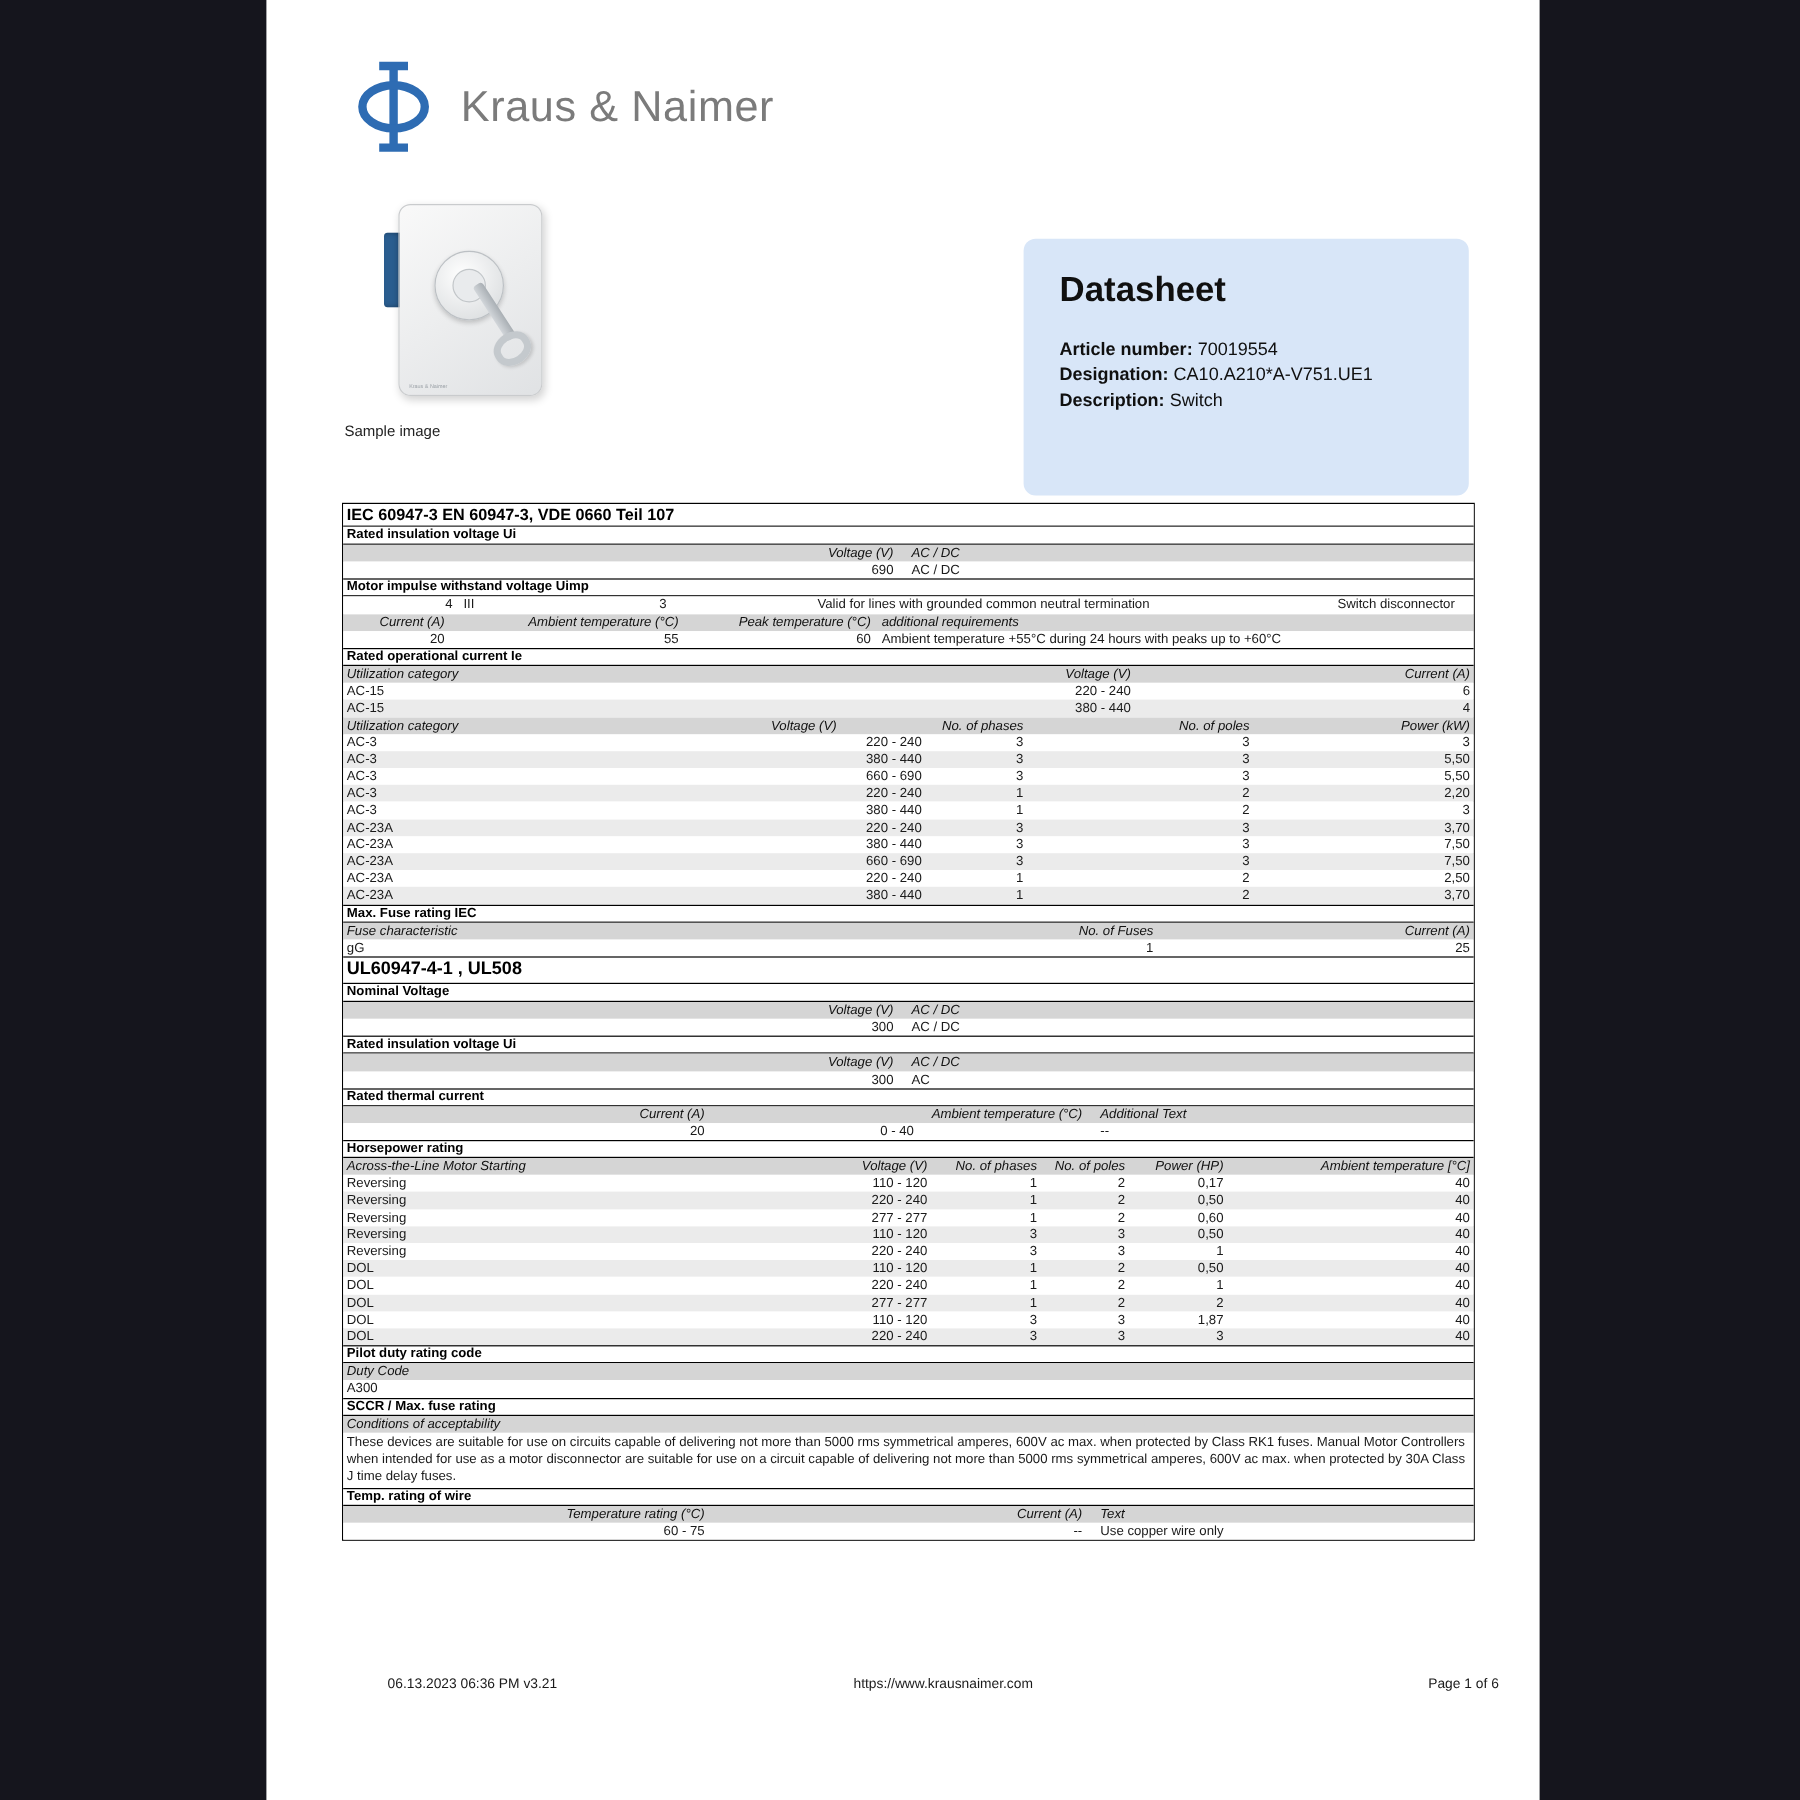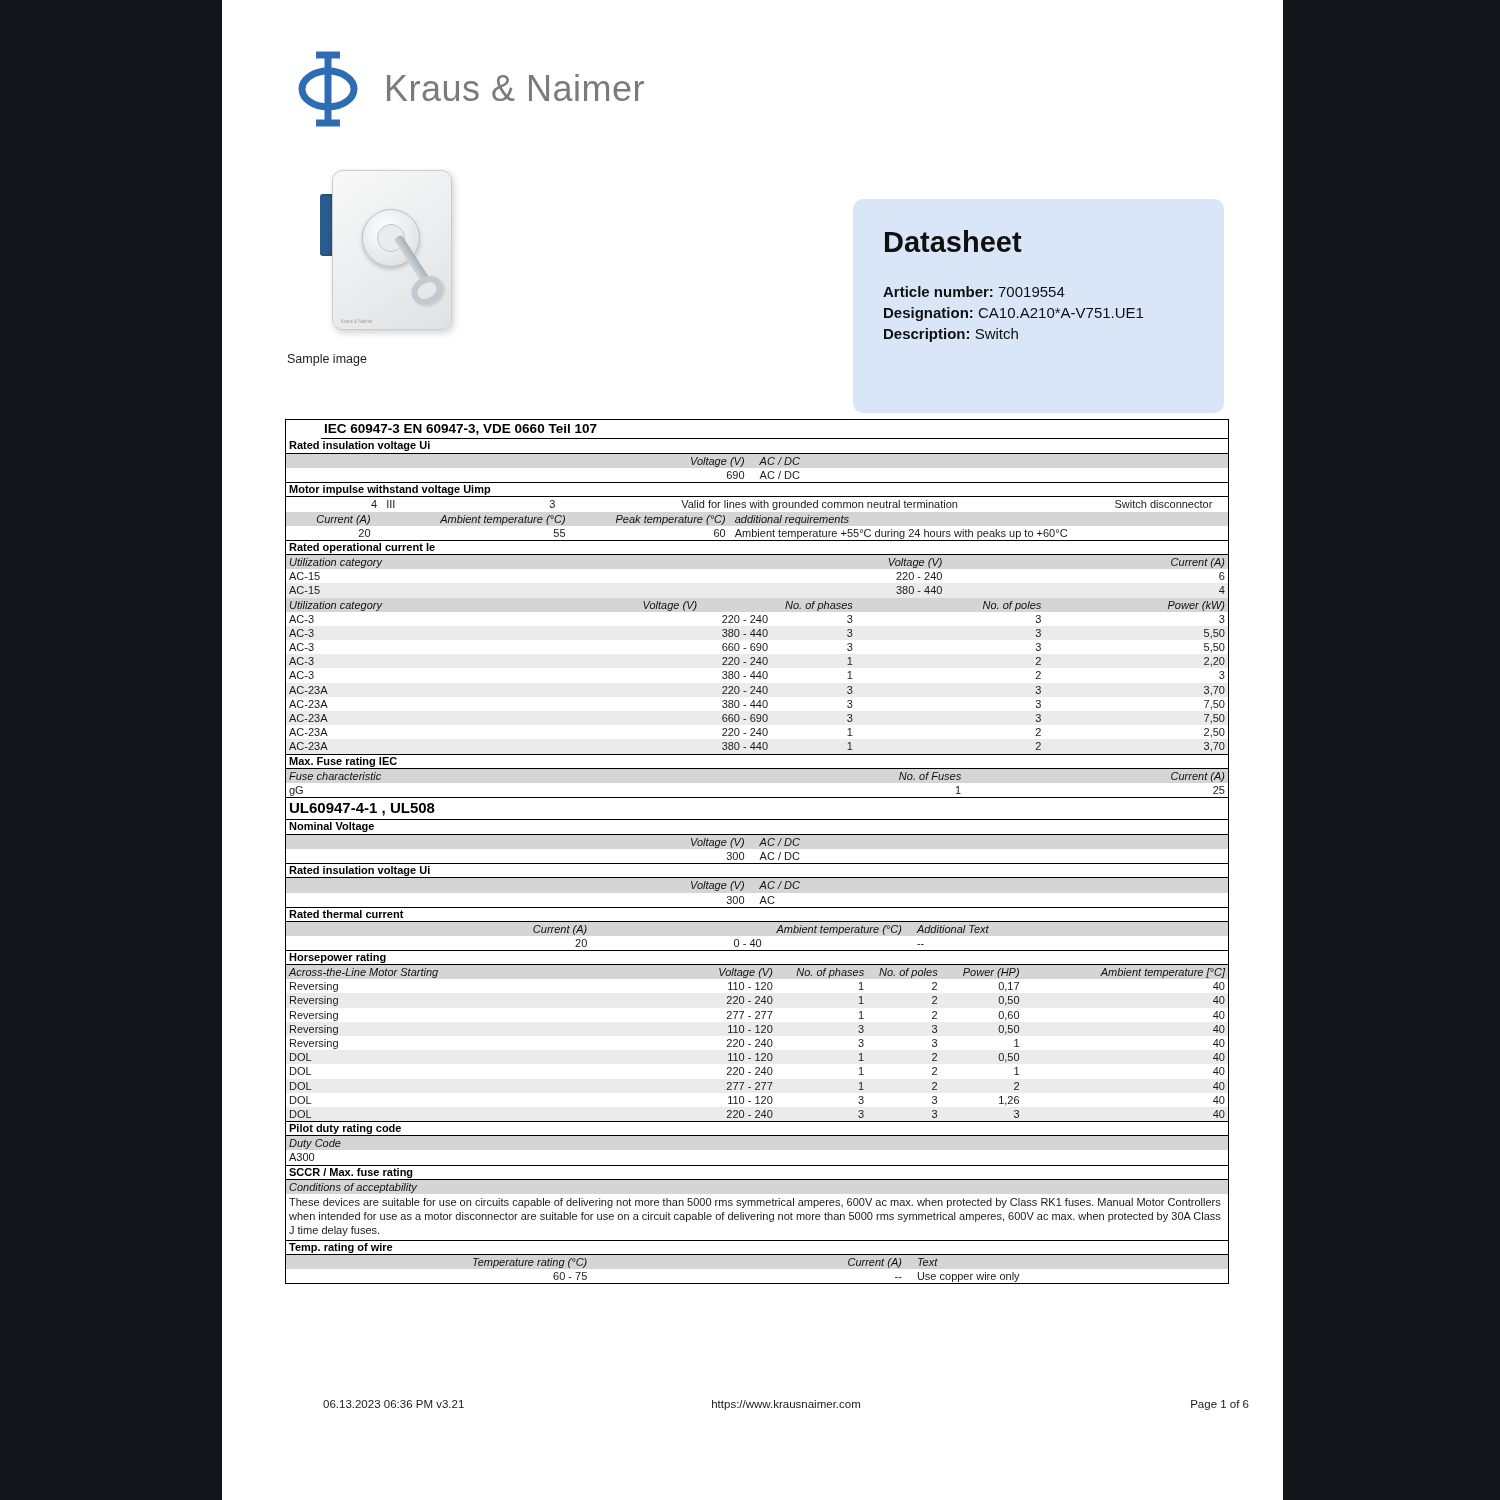--- a/index.html
+++ b/index.html
@@ -41,21 +41,21 @@
   .card { position:absolute; left:631px; top:155px; width:371px; height:214px;
     background:#d8e6f8; border-radius:10px; padding:27px 30px;margin-top:44px; }
   .card-title { font-size:29px; font-weight:bold; color:#101010; margin:0 0 22px 0; }
   .card-field { font-size:15px; line-height:21px; color:#101010; }
   .card-field b { font-weight:bold; }
 
   
   .dtable { position:absolute; left:63px; top:419px; width:944px; border:1px solid #000; background:#fff; }
   .banner { font-weight:bold; color:#000; border-top:1px solid #000; border-bottom:1px solid #000;
     padding:2px 3px; background:#fff; }
-  .banner.md { font-size:13.5px; line-height:14px;margin-left:35px; }
+  .banner.md { font-size:13.5px; line-height:14px; }
   .banner.lg { font-size:15px; line-height:16px; padding:2px 3px 3px; }
   .banner:first-child { border-top:none; }
   .sec-title { font-weight:bold; font-size:11px; line-height:13px; height:15px; color:#000;
     border-top:1px solid #000; border-bottom:1px solid #000; padding:0 3px; background:#fff; }
   .banner + .sec-title { border-top:none; }
   .trow { display:flex; width:100%; }
   .hrow { background:#d5d5d5; font-style:italic; }
   .drow { background:#ffffff; }
   .drow.alt { background:#ebebeb; }
   .cell { font-size:11px; line-height:14.2px; height:14.2px; padding:0 3px;
@@ -351,21 +351,21 @@
         <div class="cell" style="width: 9.7%; text-align: right;">1</div>
         <div class="cell" style="width: 7.8%; text-align: right;">2</div>
         <div class="cell" style="width: 8.7%; text-align: right;">2</div>
         <div class="cell" style="width: 21.8%; text-align: right;">40</div>
       </div>
       <div class="trow drow">
         <div class="cell" style="width: 44%; text-align: left;">DOL</div>
         <div class="cell" style="width: 8%; text-align: right;">110 - 120</div>
         <div class="cell" style="width: 9.7%; text-align: right;">3</div>
         <div class="cell" style="width: 7.8%; text-align: right;">3</div>
-        <div class="cell" style="width: 8.7%; text-align: right;">1,26</div>
+        <div class="cell" style="width: 8.7%; text-align: right;">1,87</div>
         <div class="cell" style="width: 21.8%; text-align: right;">40</div>
       </div>
       <div class="trow drow alt">
         <div class="cell" style="width: 44%; text-align: left;">DOL</div>
         <div class="cell" style="width: 8%; text-align: right;">220 - 240</div>
         <div class="cell" style="width: 9.7%; text-align: right;">3</div>
         <div class="cell" style="width: 7.8%; text-align: right;">3</div>
         <div class="cell" style="width: 8.7%; text-align: right;">3</div>
         <div class="cell" style="width: 21.8%; text-align: right;">40</div>
       </div>

